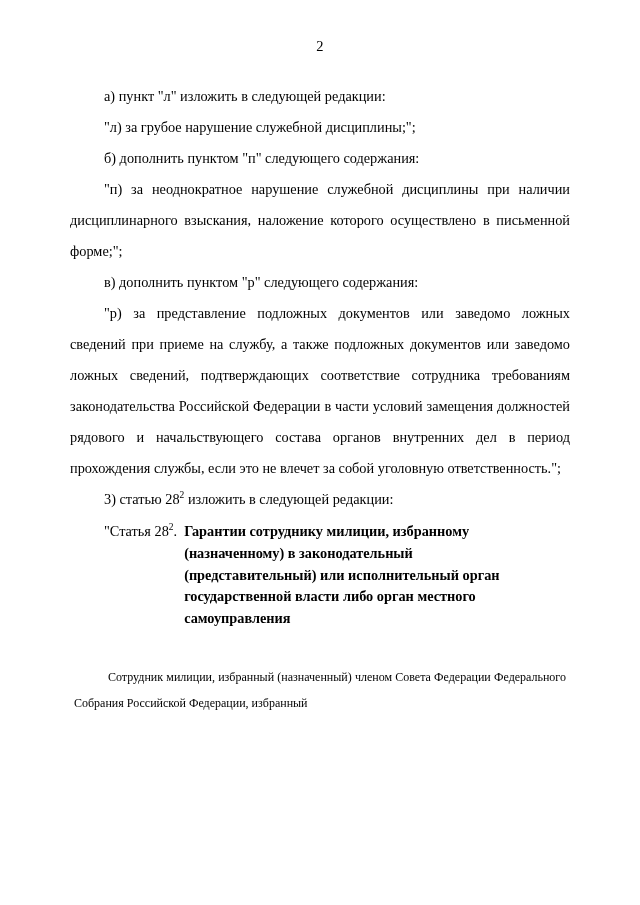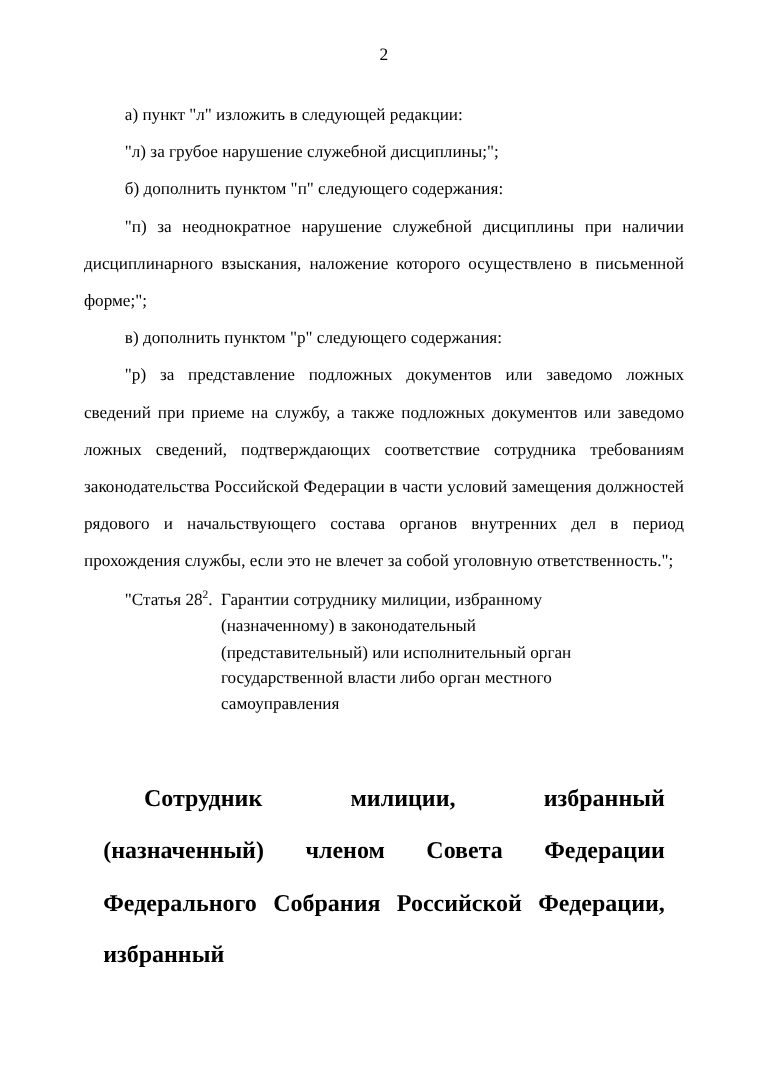--- a/index.html
+++ b/index.html
@@ -48,51 +48,51 @@
     align-items: flex-start;
   }
   .article-label {
     font-size: 14.3px;
     line-height: 1.52;
     white-space: nowrap;
     padding-left: 34px;
   }
   .article-title {
     font-size: 14.3px;
-    font-weight: normal;
+    font-weight: bold;
     line-height: 1.52;
     padding-left: 7px;
     max-width: 330px;
   }
   .spacer-after-title {
     height: 30px;
   }
   .tail-para {
-    font-size: 20px;
+    font-size: 12px;
     line-height: 2.17;
     text-align: justify;
     text-indent: 34px;
-    margin: 16px;
-    font-weight: bold;
+    margin: 4px;
   }
 </style>
 </head>
 <body>
 
 <div class="page">
 
   <div class="page-number">2</div>
 
   <p class="para">а) пункт "л" изложить в следующей редакции:</p>
   <p class="para">"л) за грубое нарушение служебной дисциплины;";</p>
   <p class="para">б) дополнить пунктом "п" следующего содержания:</p>
   <p class="para">"п) за неоднократное нарушение служебной дисциплины при наличии дисциплинарного взыскания, наложение которого осуществлено в письменной форме;";</p>
   <p class="para">в) дополнить пунктом "р" следующего содержания:</p>
   <p class="para">"р) за представление подложных документов или заведомо ложных сведений при приеме на службу, а также подложных документов или заведомо ложных сведений, подтверждающих соответствие сотрудника требованиям законодательства Российской Федерации в части условий замещения должностей рядового и начальствующего состава органов внутренних дел в период прохождения службы, если это не влечет за собой уголовную ответственность.";</p>
 
+  <p class="para"><span>3) статью 28</span><span class="sup">2</span><span> изложить в следующей редакции:</span></p>
 
   <div class="article-block">
     <div class="article-label"><span>"Статья 28</span><span class="sup">2</span><span>.</span></div>
     <div class="article-title">Гарантии сотруднику милиции, избранному (назначенному) в законодательный (представительный) или исполнительный орган государственной власти либо орган местного самоуправления</div>
   </div>
 
   <div class="spacer-after-title"></div>
 
   <p class="tail-para">Сотрудник милиции, избранный (назначенный) членом Совета Федерации Федерального Собрания Российской Федерации, избранный</p>
 

